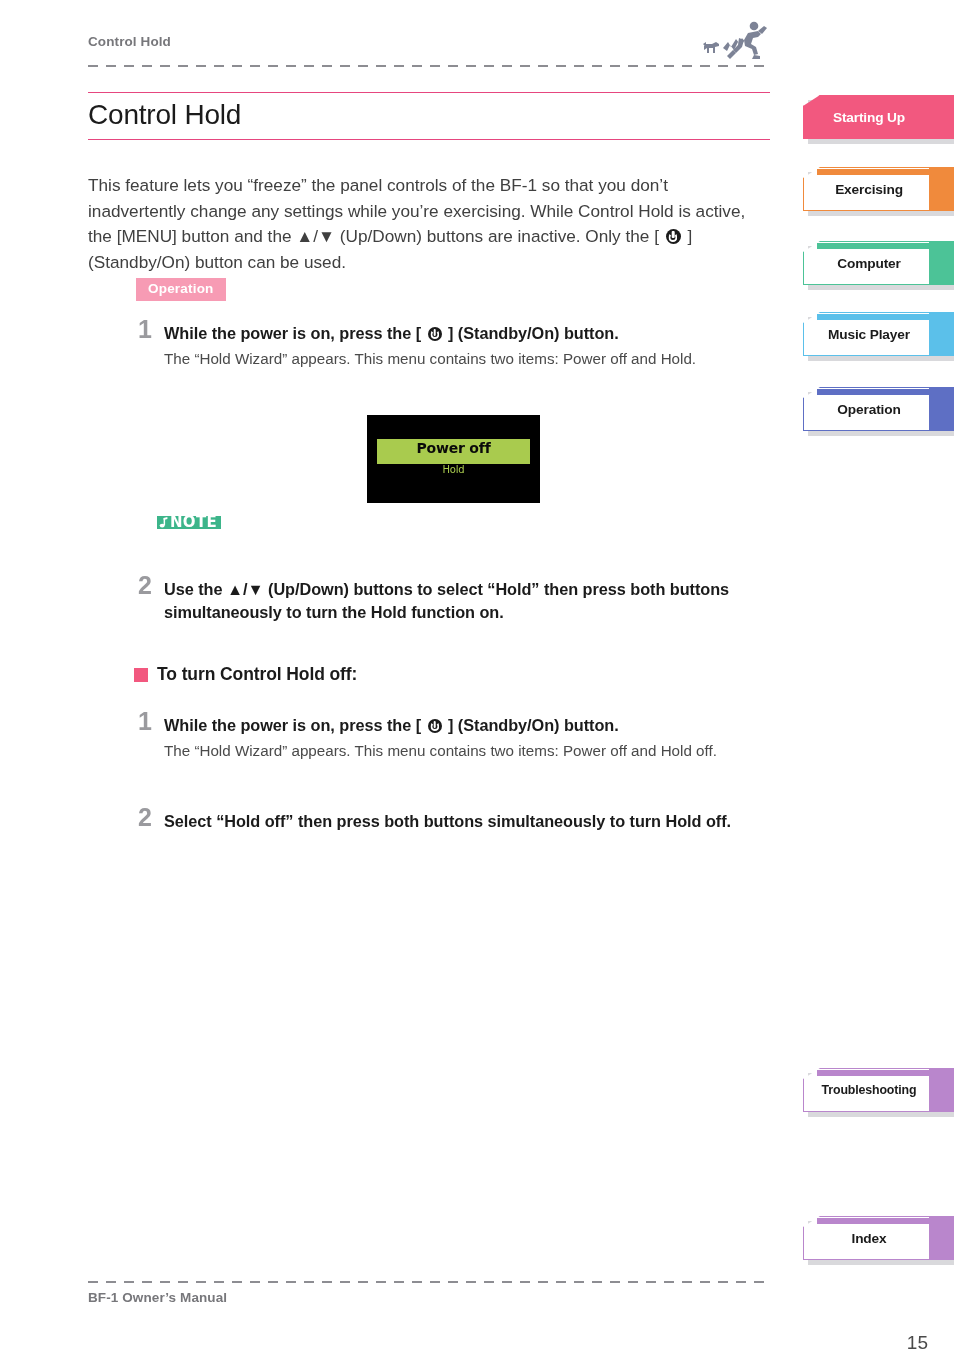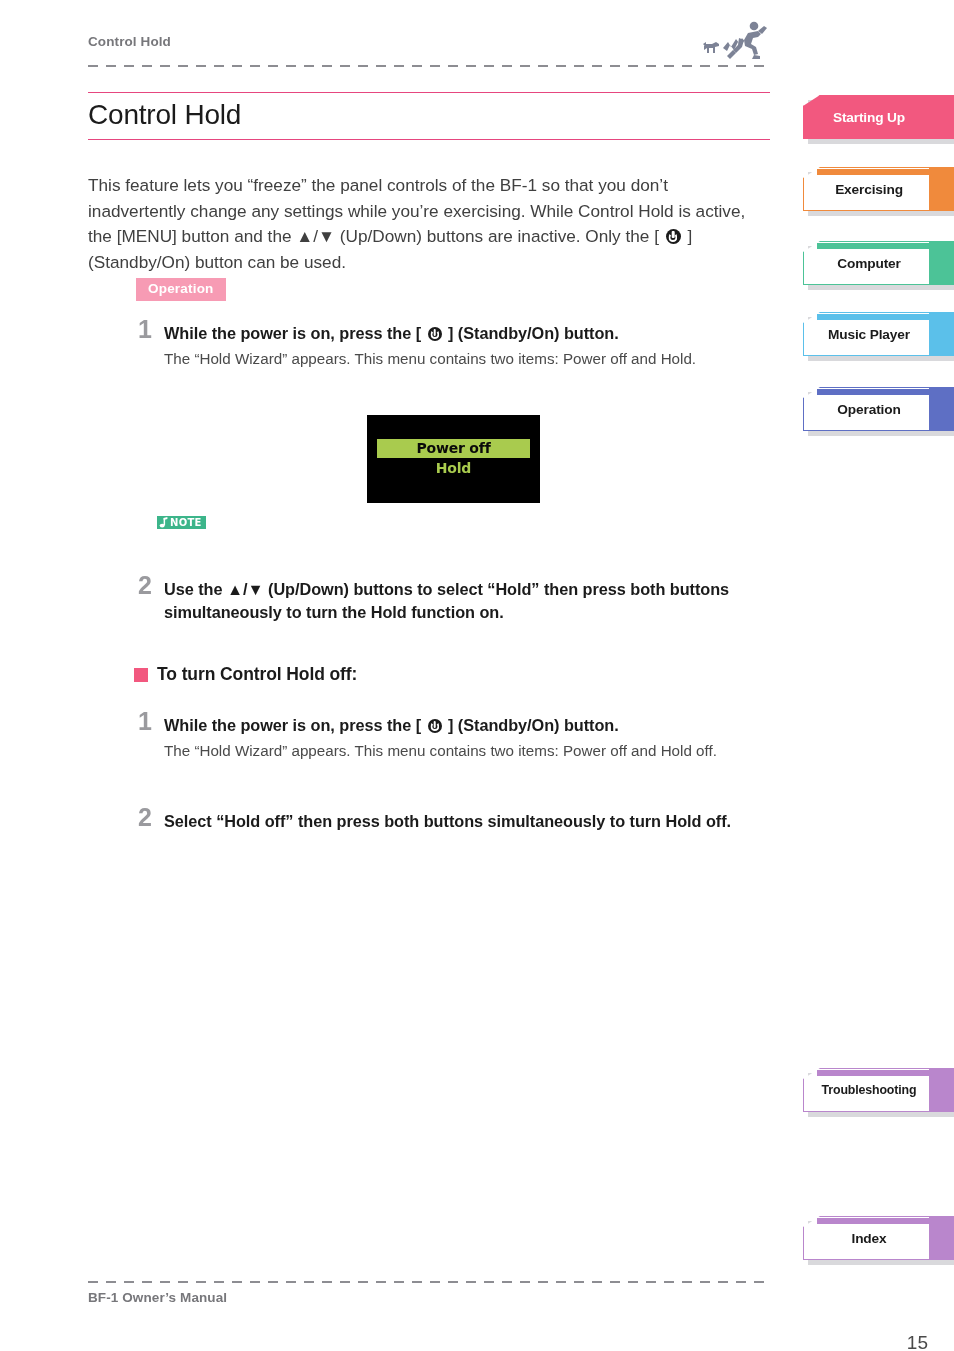--- a/index.html
+++ b/index.html
@@ -116,54 +116,54 @@
   }
 
   
   #lcd {
     position: absolute; left: 367px; top: 415px;
     width: 173px; height: 88px;
     background: #000000;
   }
   #lcd-row-selected {
     position: absolute; left: 10px; top: 24px;
-    width: 153px; height: 19px;
+    width: 153px; height: 25px;
     background: #a9cb4e;
     text-align: center;
   }
   #lcd-text-poweroff {
     font-family: "DejaVu Sans", sans-serif;
     font-size: 14px; font-weight: bold; color: #0a0a0a;
     line-height: 19px; letter-spacing: -.2px;
   }
   #lcd-row-hold {
     position: absolute; left: 10px; top: 44px;
     width: 153px; height: 19px;
     text-align: center;
   }
   #lcd-text-hold {
     font-family: "DejaVu Sans", sans-serif;
-    font-size: 14px; font-weight: bold; color: #a9cb4e;
+    font-size: 10px; font-weight: normal; color: #a9cb4e;
     line-height: 19px; letter-spacing: -.2px;
   }
 
   
   #note-block { position: absolute; left: 157px; top: 514px; width: 600px; }
   #note-badge {
     display: inline-block;
     background: #3cb58a;
     padding: 1px 4px 1px 2px;
     line-height: 0;
   }
   #note-badge-inner {
     display: inline-flex; align-items: center; gap: 2px;
   }
   #note-icon { display: inline-block; width: 9px; height: 11px; }
   #note-label {
-    font-size: 10px; font-weight: bold; color: #ffffff;
+    font-size: 15px; font-weight: bold; color: #ffffff;
     letter-spacing: .3px; line-height: 11px;
     font-family: "DejaVu Sans", sans-serif;
   }
   #note-text {
     margin: 4px 0 0 0;
     font-size: 14.3px; line-height: 20px; color: #4a4a4a;
   }
 
   
   #subhead {

